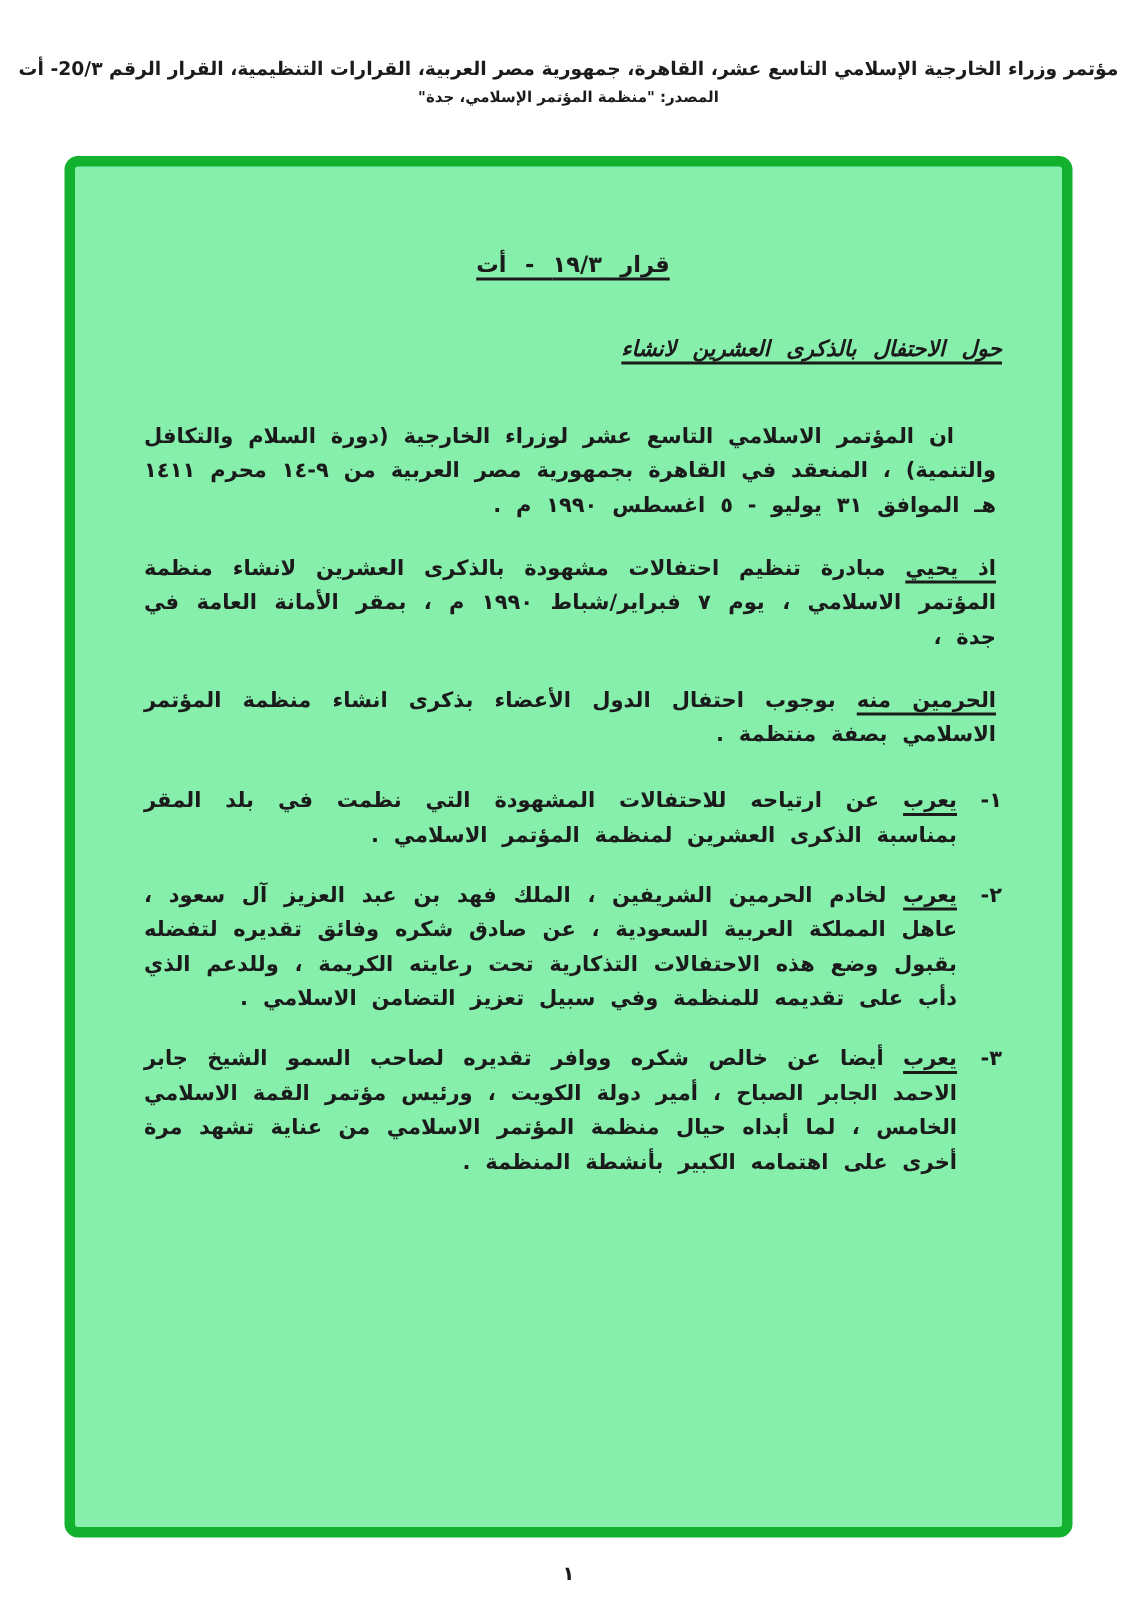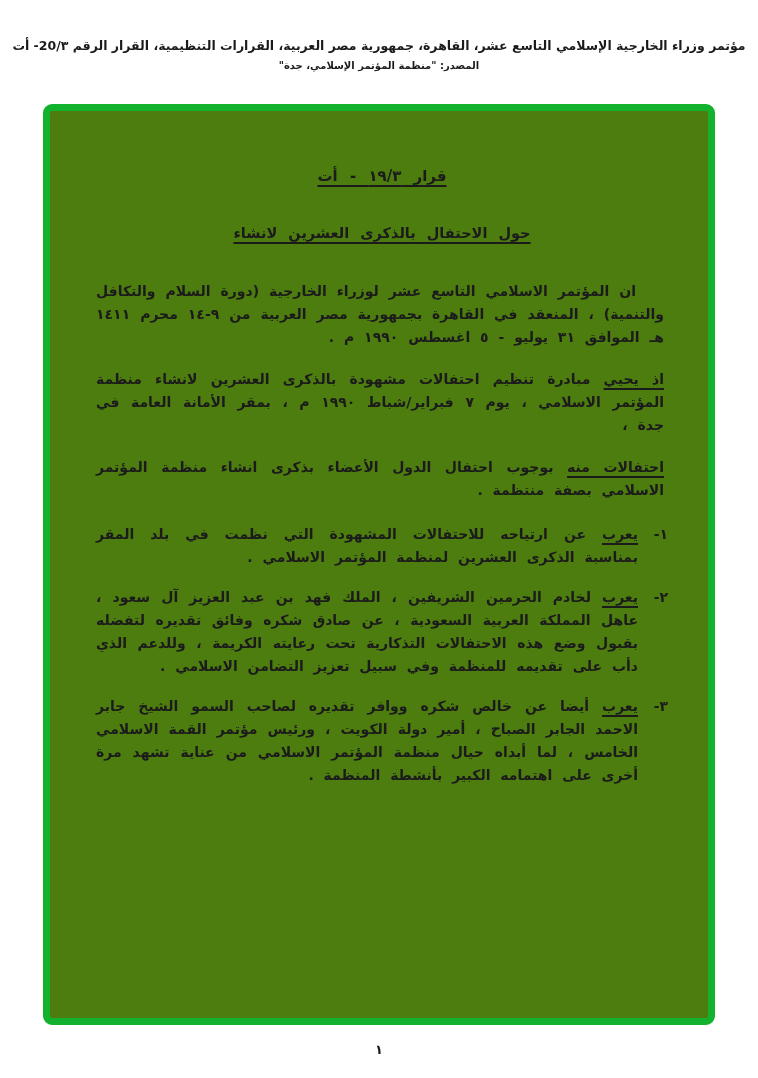--- a/index.html
+++ b/index.html
@@ -6,32 +6,32 @@
   body{
     width:758px;height:1078px;position:relative;overflow:hidden;
     background:#ffffff;color:#1b1b1b;
     font-family:"DejaVu Sans",sans-serif;
   }
   .header{position:absolute;top:38px;left:0;right:0;text-align:center;direction:rtl;}
   .header-line1{font-size:12.5px;font-weight:bold;letter-spacing:0;white-space:nowrap;}
   .header-line2{font-size:10px;font-weight:bold;margin-top:7px;}
   .frame{
     position:absolute;left:43px;top:104px;width:658px;height:907px;
-    border:7px solid #12b22e;border-radius:9px;background:#4d7c0f;
+    border:7px solid #12b22e;border-radius:9px;background:#86efac;
   }
   .content{
     direction:rtl;unicode-bidi:embed;
     padding:54px 40px 0 46px;
     font-size:14px;line-height:23px;font-weight:bold;
     word-spacing:5px;text-align:justify;
   }
   .doc-title{
     text-align:center;font-size:15px;word-spacing:7px;margin-bottom:31px;
   }
-  .subtitles{text-align:center;font-size:14.5px;line-height:28px;margin-bottom:33px;word-spacing:6px;}
+  .subtitles{text-align:right;font-size:14.5px;line-height:28px;margin-bottom:33px;word-spacing:6px;font-style:italic;}
   .u{text-decoration:underline;text-underline-offset:4px;text-decoration-thickness:1.5px;}
   .para{margin:0 4px 19px 0;}
   .para.indent{text-indent:28px;}
   .items{margin-top:21px;}
   .item{display:flex;margin-bottom:17px;}
   .item-num{flex:0 0 30px;width:30px;}
   .item-text{flex:1;}
   .footer{
     position:absolute;top:1042px;left:0;right:0;
     text-align:center;font-size:13px;font-weight:bold;
@@ -49,21 +49,21 @@
   <div class="content">
     <div class="doc-title">
       <span class="u">قرار ١٩/٣ - أت</span>
     </div>
     <div class="subtitles">
       <div><span class="u">حول الاحتفال بالذكرى العشرين لانشاء</span></div>
     </div>
     <div id="paragraphs">
         <div class="para indent">ان المؤتمر الاسلامي التاسع عشر لوزراء الخارجية (دورة السلام والتكافل والتنمية) ، المنعقد في القاهرة بجمهورية مصر العربية من ٩-١٤ محرم ١٤١١ هـ الموافق ٣١ يوليو - ٥ اغسطس ١٩٩٠ م .</div>
         <div class="para"><span class="u">اذ يحيي</span> مبادرة تنظيم احتفالات مشهودة بالذكرى العشرين لانشاء منظمة المؤتمر الاسلامي ، يوم ٧ فبراير/شباط ١٩٩٠ م ، بمقر الأمانة العامة في جدة ،</div>
-        <div class="para"><span class="u">احتفالات منه</span> بوجوب احتفال الدول الأعضاء بذكرى انشاء منظمة المؤتمر الاسلامي بصفة منتظمة .</div>
+        <div class="para"><span class="u">الحرمين منه</span> بوجوب احتفال الدول الأعضاء بذكرى انشاء منظمة المؤتمر الاسلامي بصفة منتظمة .</div>
       </div>
     <div id="items" class="items">
         <div class="item">
           <span class="item-num">١-</span>
           <div class="item-text"><span class="u">يعرب</span> عن ارتياحه للاحتفالات المشهودة التي نظمت في بلد المقر بمناسبة الذكرى العشرين لمنظمة المؤتمر الاسلامي .</div>
         </div>
         <div class="item">
           <span class="item-num">٢-</span>
           <div class="item-text"><span class="u">يعرب</span> لخادم الحرمين الشريفين ، الملك فهد بن عبد العزيز آل سعود ، عاهل المملكة العربية السعودية ، عن صادق شكره وفائق تقديره لتفضله بقبول وضع هذه الاحتفالات التذكارية تحت رعايته الكريمة ، وللدعم الذي دأب على تقديمه للمنظمة وفي سبيل تعزيز التضامن الاسلامي .</div>
         </div>

